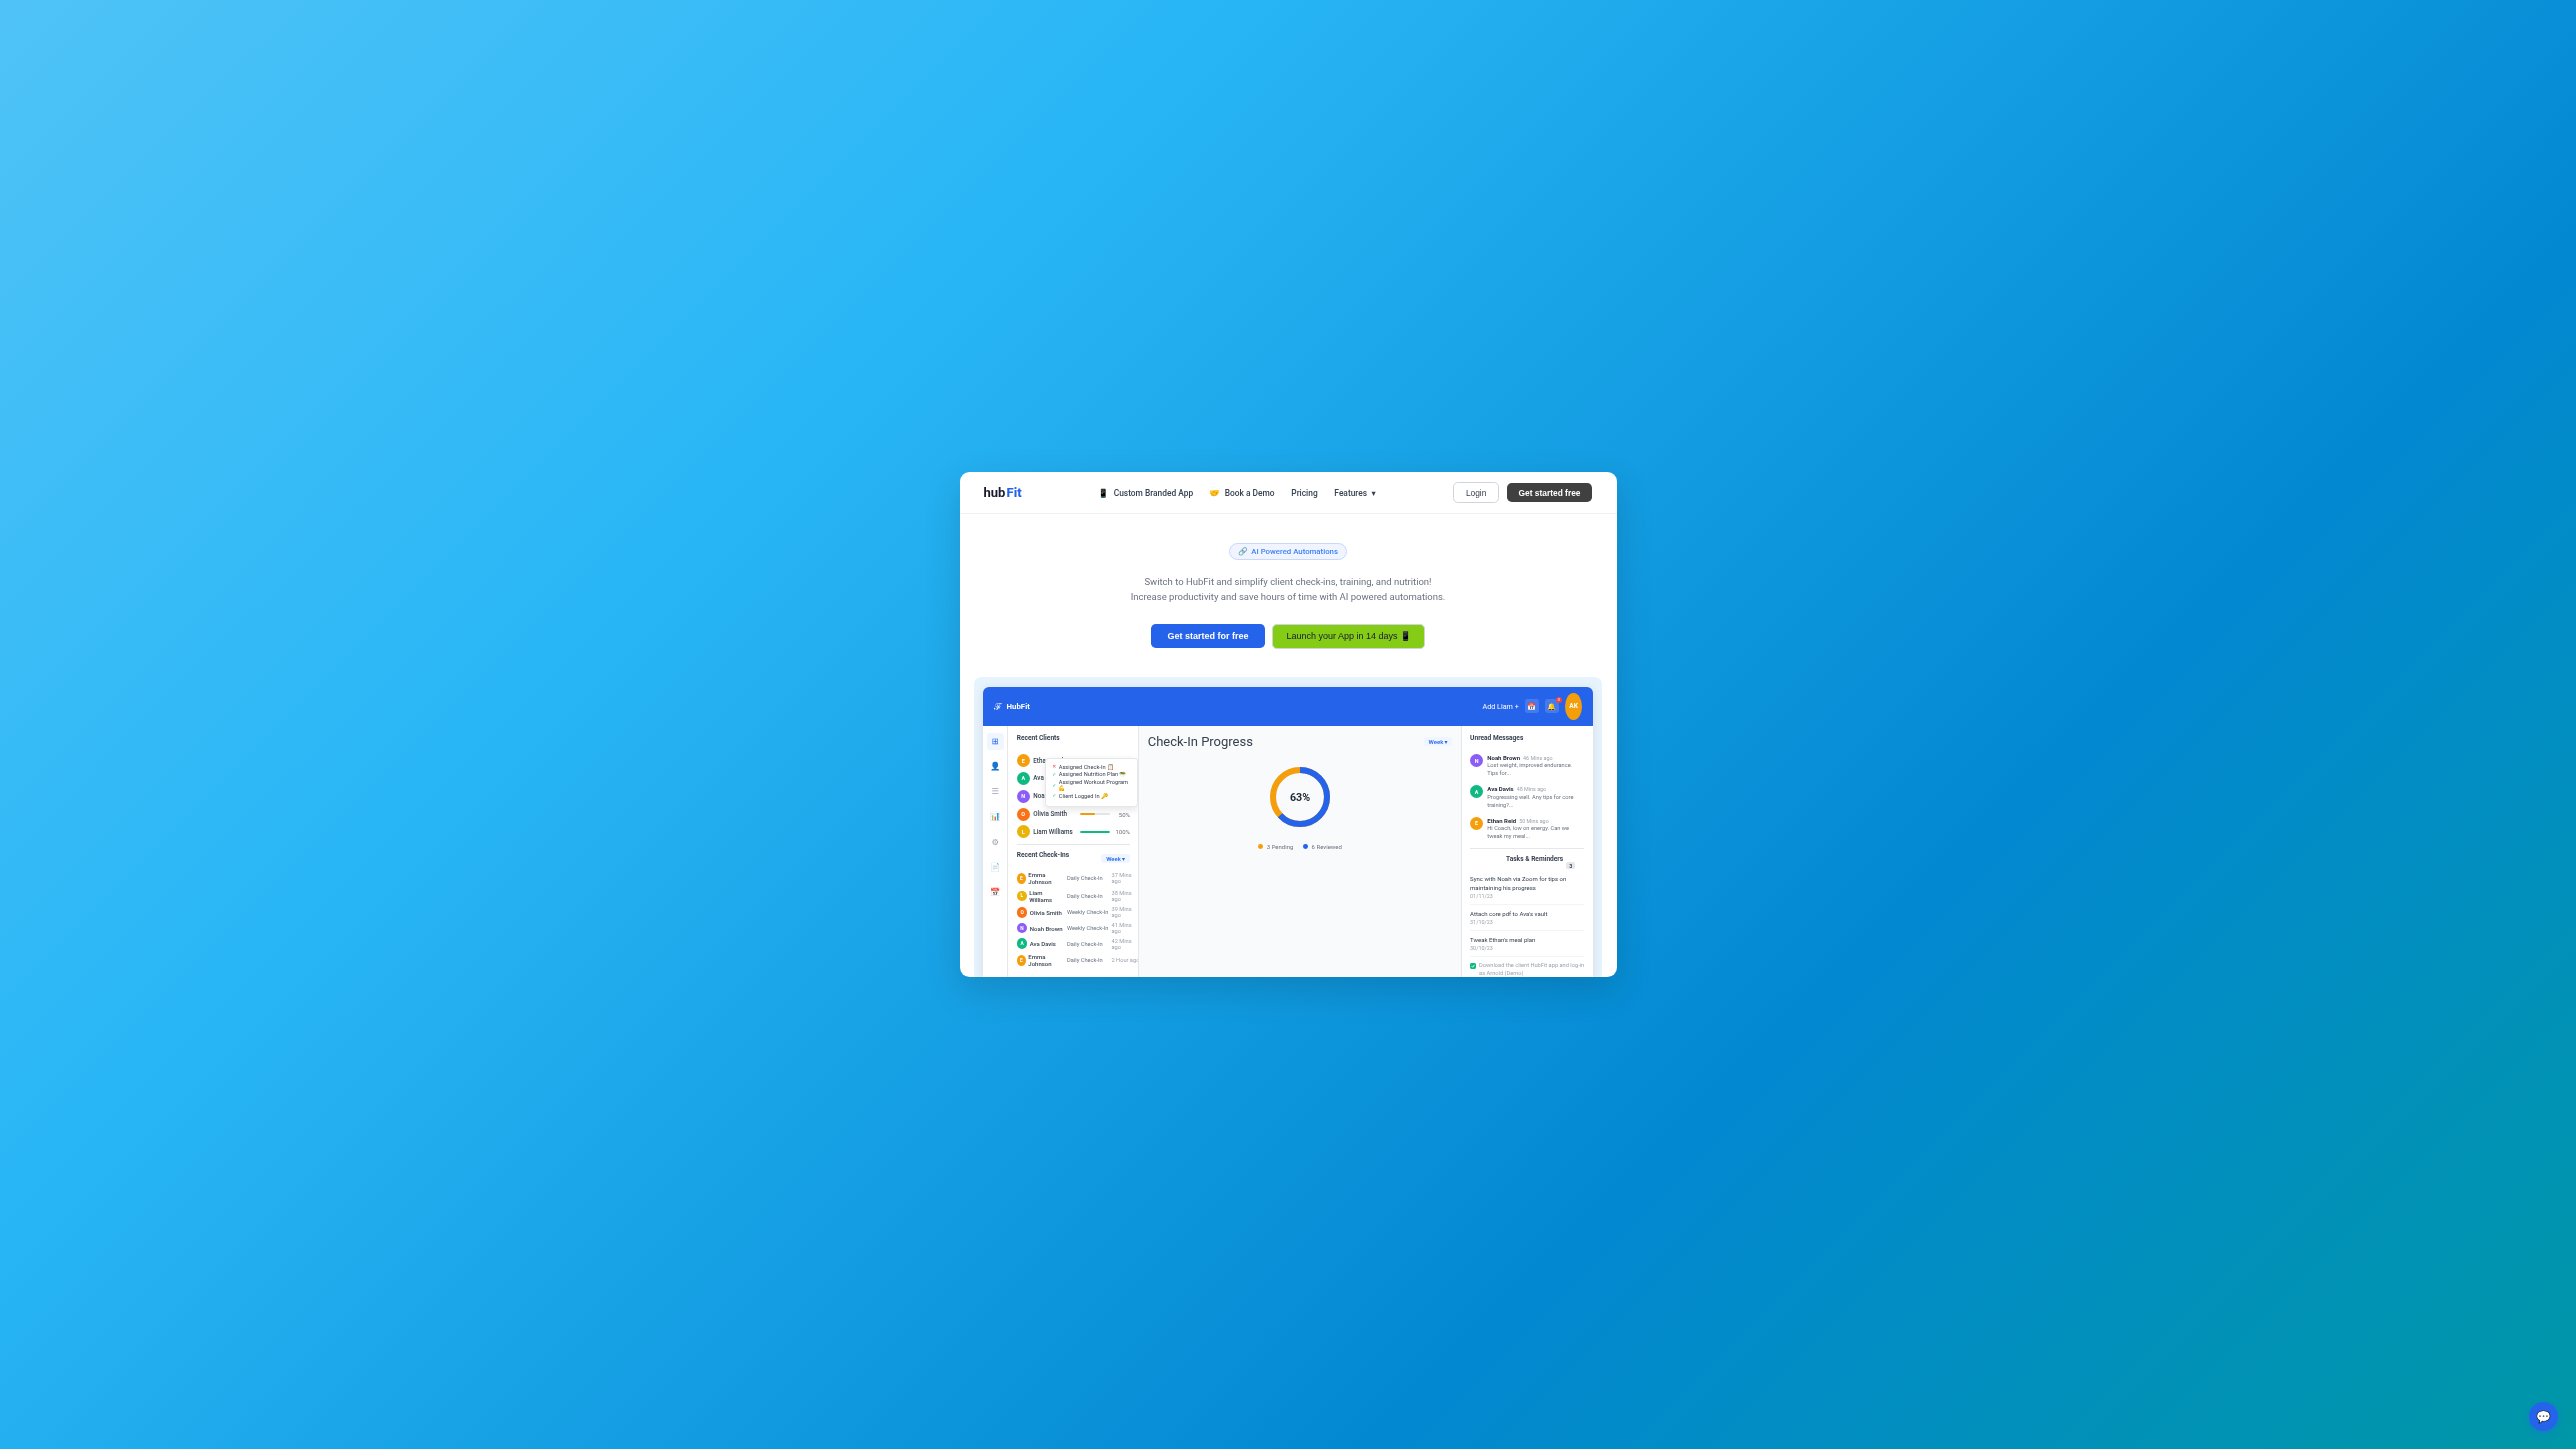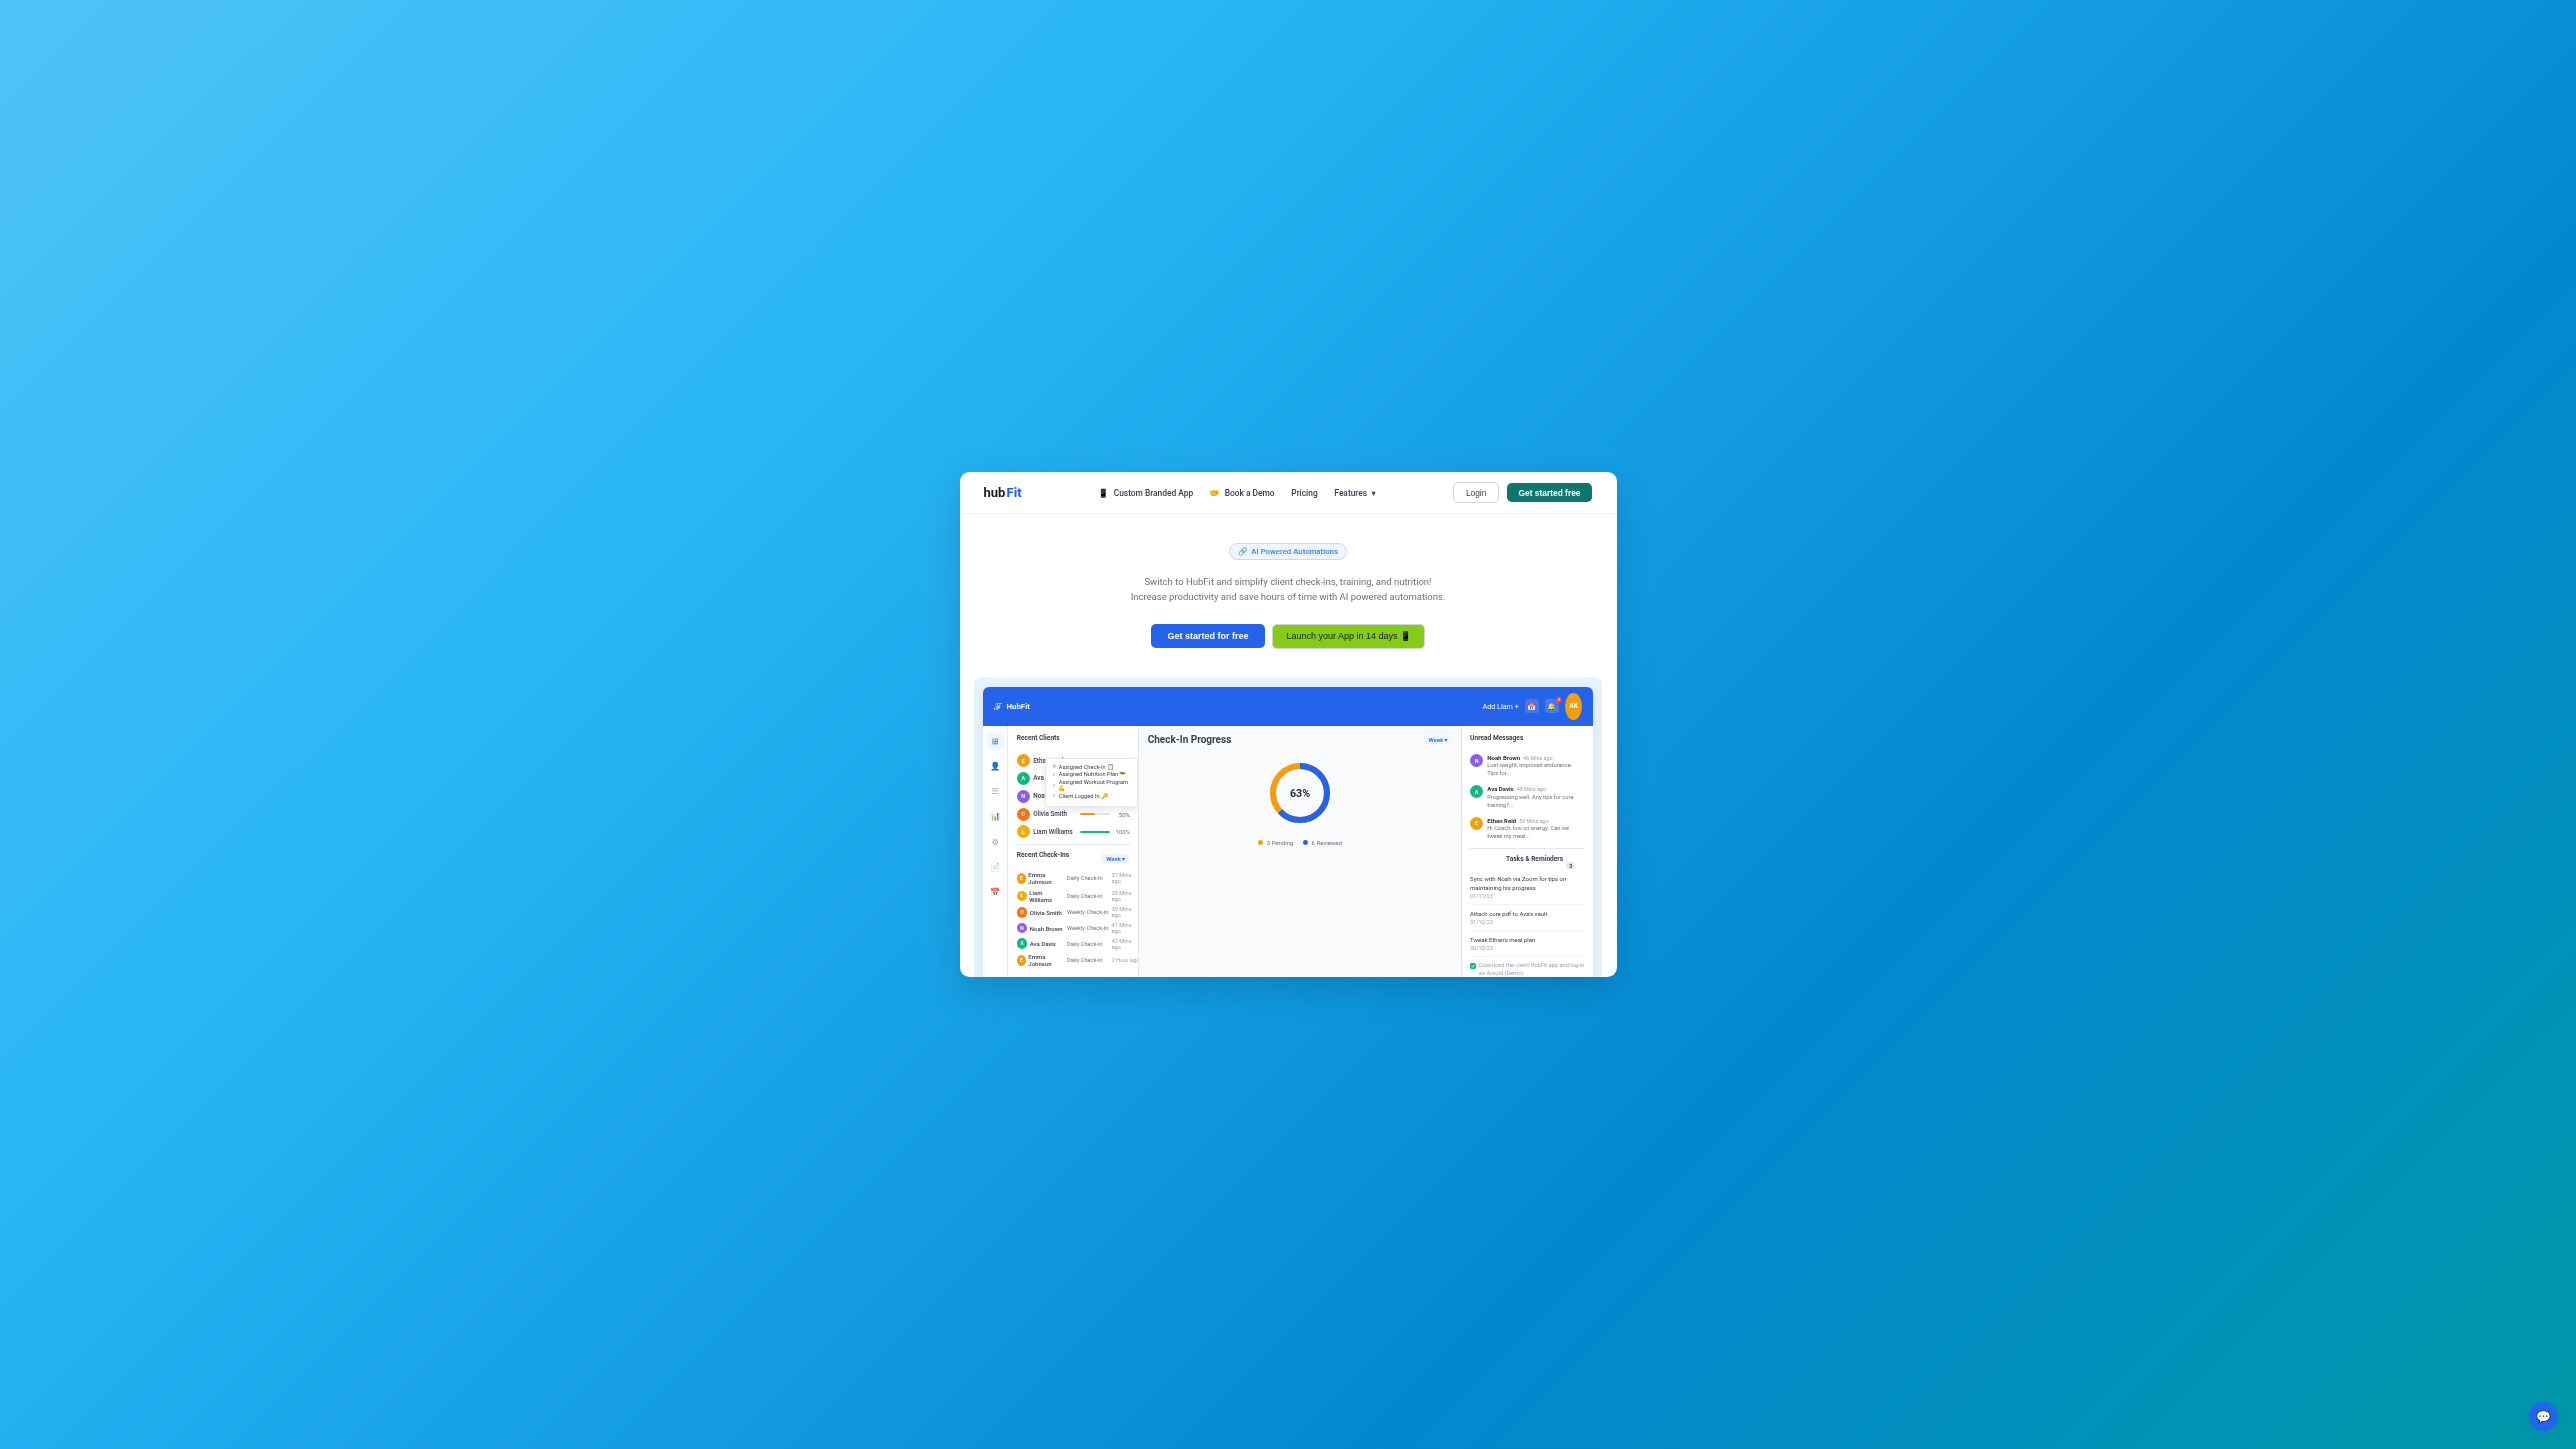--- a/index.html
+++ b/index.html
@@ -60,21 +60,21 @@
       border: 0.9px solid #d1d5db;
       background: #fff;
       border-radius: 4.8px;
       font-size: 8.4px;
       font-weight: 500;
       color: #374151;
       cursor: pointer;
     }
     .btn-get-started-nav {
       padding: 4.8px 12px;
-      background: #0f766e;
+      background: #404040;
       color: #fff;
       border: none;
       border-radius: 4.8px;
       font-size: 8.4px;
       font-weight: 600;
       cursor: pointer;
       text-align: center;
     }
 
     
@@ -358,22 +358,22 @@
       border-right: 0.6px solid #e5e7eb;
       position: relative;
     }
     .panel-header {
       display: flex;
       align-items: center;
       justify-content: space-between;
       margin-bottom: 7.2px;
     }
     .panel-title {
-      font-size: 10px;
-      font-weight: 700;
+      font-size: 13px;
+      font-weight: 400;
       color: #374151;
     }
     .week-badge {
       background: #eff6ff;
       color: #2563eb;
       font-size: 6px;
       padding: 1.2px 4.8px;
       border-radius: 2.4px;
       font-weight: 500;
       display: flex;

